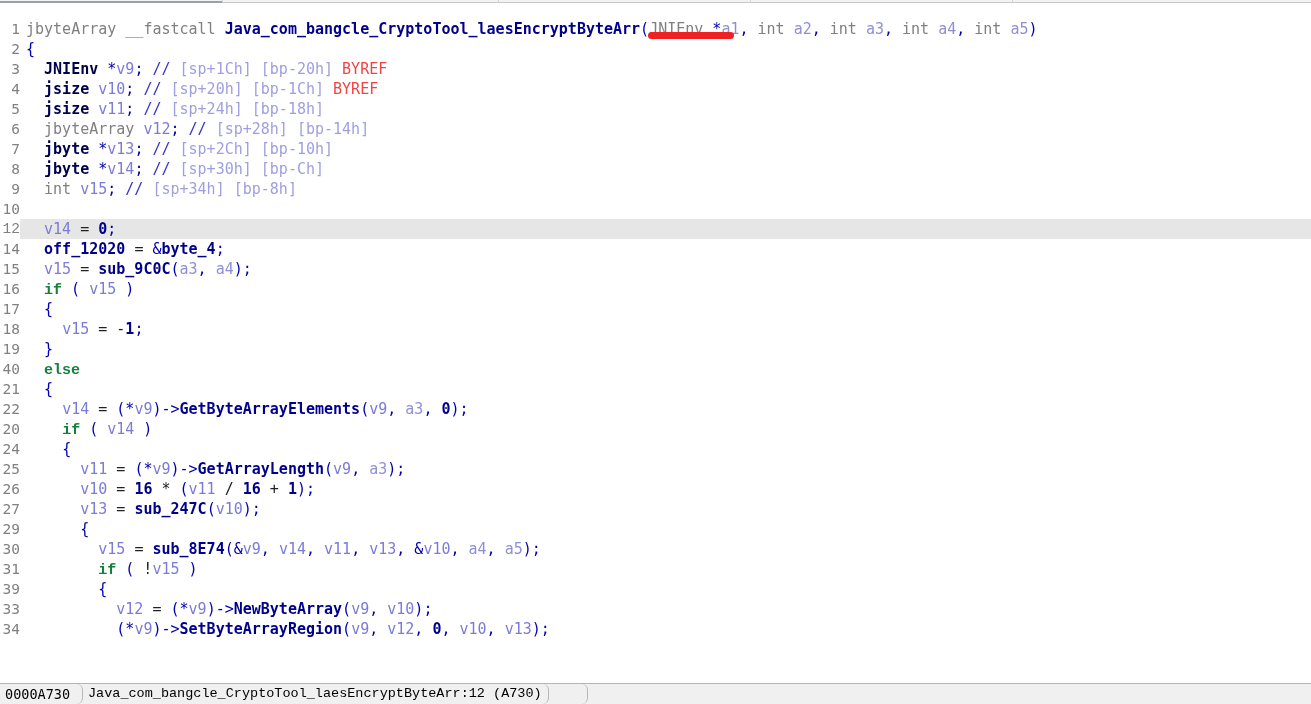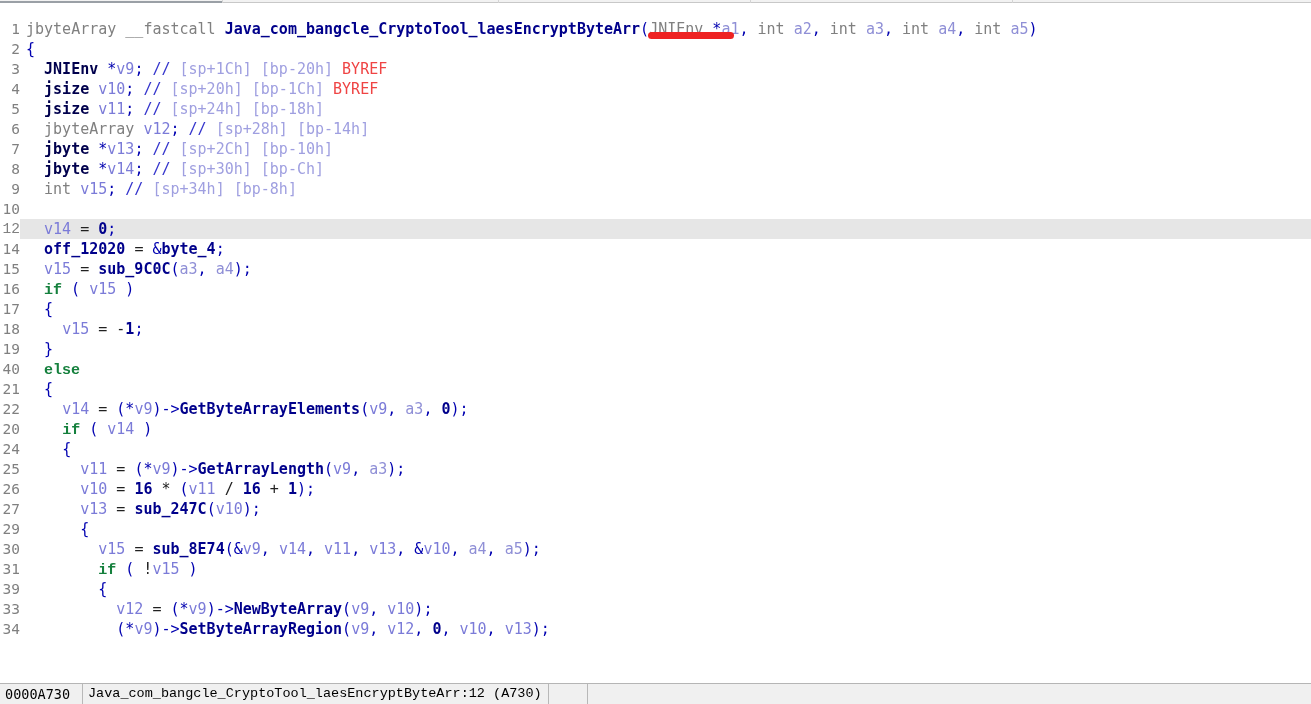--- a/index.html
+++ b/index.html
@@ -126,20 +126,21 @@
     white-space: nowrap;
     overflow: hidden;
   }
   #status-bar .sb-cell {
     display: inline-block;
     height: 20px;
     line-height: 20px;
     vertical-align: top;
     box-sizing: border-box;
     padding: 0 19px;
+    border-radius: 6px;
   }
   #status-bar .sb-addr {
     width: 83px;
     border-right: 1px solid #b8b8b8;
     padding-left: 5px;
   }
   #status-bar .sb-loc {
     border-right: 1px solid #b8b8b8;
     padding-left: 5px;
     padding-right: 6px;

